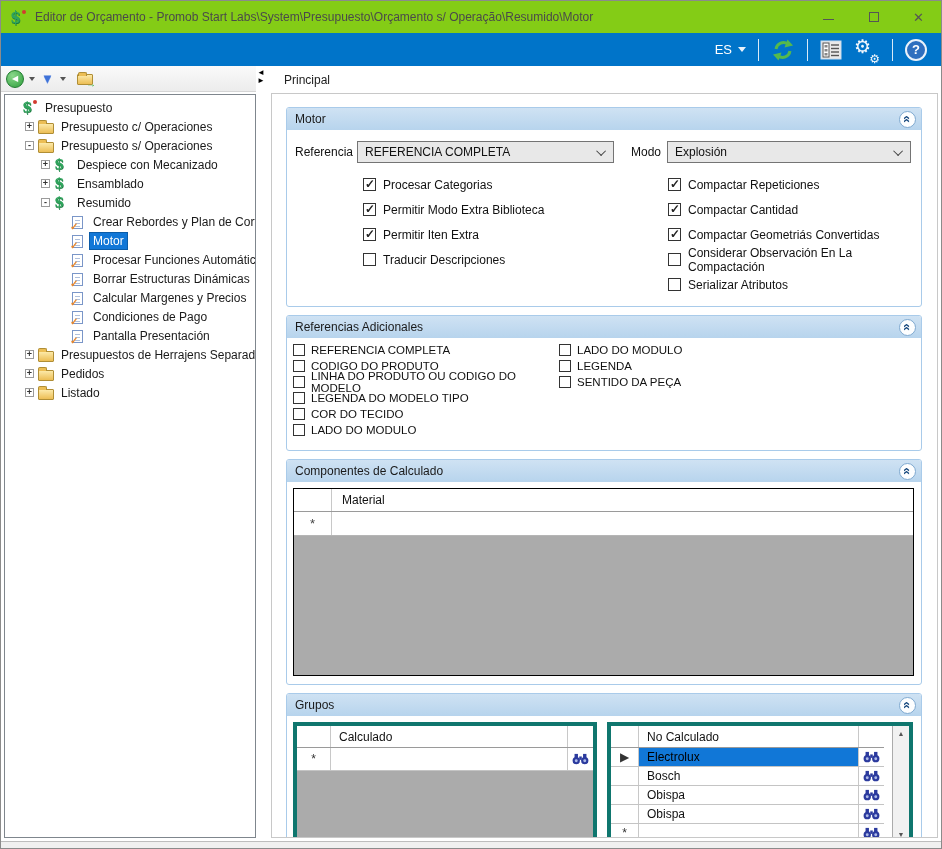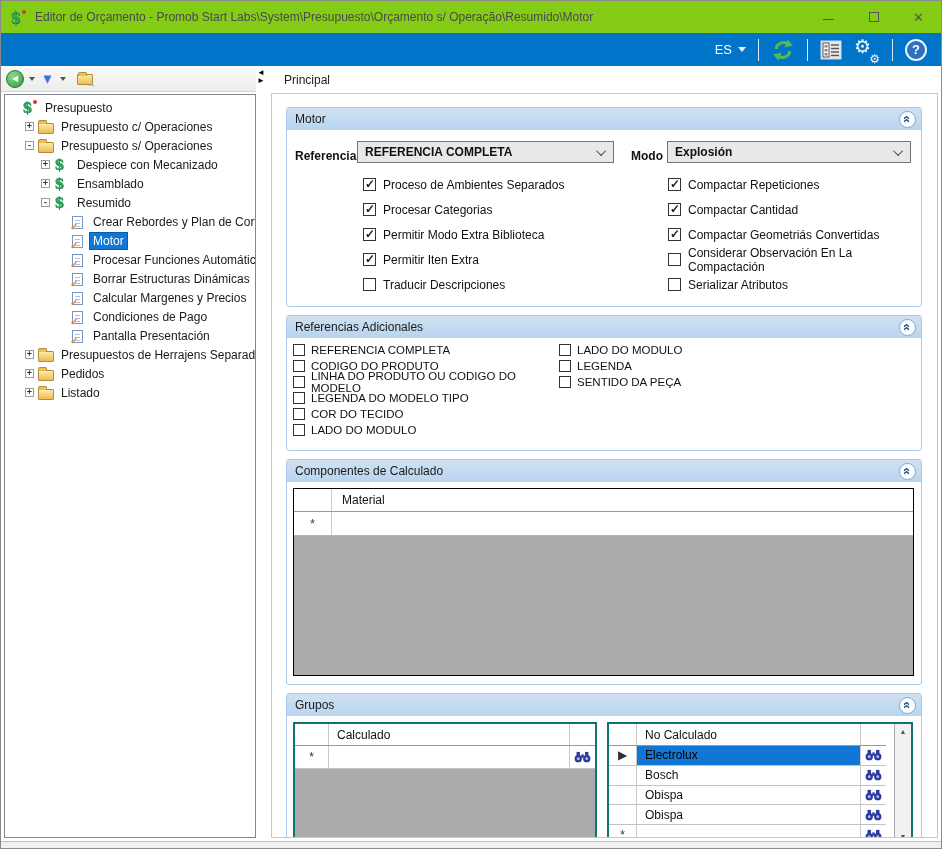--- a/index.html
+++ b/index.html
@@ -71,21 +71,21 @@
   .main-tab { height:25px; padding:7px 0 0 18px; font-size:12px; color:#222; flex:none; }
   .main-box { flex:1; border:1px solid #C8C8C8; margin:2px 3px 3px 5px; padding:13px 15px 10px 14px; display:flex; flex-direction:column; min-height:0; overflow:hidden; }
 
   .section { border:1px solid #A9CBEA; border-radius:3px; background:#fff; margin-bottom:8px; display:flex; flex-direction:column; flex:none; }
   .sec-hdr { height:22px; background:linear-gradient(#CFE2F3,#B7D4ED); border-radius:2px 2px 0 0; display:flex; align-items:center; padding:0 5px 0 8px; font-size:12px; color:#1a1a1a; flex:none; }
   .collapse-btn { margin-left:auto; width:17px; height:17px; border-radius:50%; background:#FDFEFF; border:1px solid #7FA9D0; display:flex; align-items:center; justify-content:center; }
   .collapse-btn::after { content:"«"; transform:rotate(90deg); color:#17497E; font-weight:bold; font-size:13px; line-height:10px; margin-left:-1px; }
 
   
   .motor-body { padding:11px 10px 15px 8px; }
-  .combo-row { display:flex; align-items:flex-end; font-size:12px; color:#111;font-weight:bold; }
+  .combo-row { display:flex; align-items:center; font-size:12px; color:#111; }
   .lbl-ref { width:62px; flex:none; }
   .lbl-modo { width:36px; flex:none; margin-left:17px; }
   .combo { display:flex; align-items:center; justify-content:space-between; background:#E8E8E8; border:1px solid #747474; height:22px; padding:0 7px; font-size:12px; color:#111; }
   .combo-ref { width:257px; flex:none; }
   .combo-modo { flex:1; }
   .combo::after { content:""; width:6px; height:6px; border-left:1px solid #444; border-bottom:1px solid #444; transform:rotate(-45deg) translateY(-2px); flex:none; }
   .check-grid { display:flex; margin:15px 0 0 68px; }
   .check-col1 { width:305px; flex:none; display:flex; flex-direction:column; gap:12px; }
   .check-col2 { flex:1; display:flex; flex-direction:column; gap:12px; }
   .cb-row { display:flex; align-items:center; gap:7px; font-size:12px; color:#111; height:13px; }
@@ -103,21 +103,21 @@
   .comp-body { padding:6px 7px 8px 6px; }
   .mtable { border:1px solid #000; height:188px; display:flex; flex-direction:column; background:#fff; }
   .mhead { height:23px; display:flex; border-bottom:1px solid #9A9A9A; flex:none; }
   .mrow  { height:24px; display:flex; border-bottom:1px solid #B5B5B5; flex:none; }
   .mmark { width:38px; flex:none; border-right:1px solid #C8C8C8; display:flex; align-items:center; justify-content:center; color:#444; font-size:13px; }
   .mval { flex:1; padding-left:10px; display:flex; align-items:center; font-size:12px; color:#111; }
   .mfill { flex:1; background:#ABABAB; }
 
   
   .grp-body { padding:6px 8px 11px 6px; display:flex; gap:10px; height:141px; }
-  .gtable { border:2px solid #0f766e; display:flex; flex-direction:column; background:#fff; }
+  .gtable { border:4px solid #0f766e; display:flex; flex-direction:column; background:#fff; }
   .gtable-left { width:304px; flex:none; }
   .gtable-right { flex:1; flex-direction:row; display:flex;gap:8px; }
   .gcol { flex:1; display:flex; flex-direction:column; min-width:0; }
   .ghead { height:22px; display:flex; border-bottom:1px solid #9A9A9A; flex:none; }
   .grow { height:23px; display:flex; border-bottom:1px solid #C4C4C4; flex:none; }
   .grow-r { flex:1; display:flex; border-bottom:1px solid #C4C4C4; min-height:0; }
   .gmark { width:34px; flex:none; border-right:1px solid #C8C8C8; display:flex; align-items:center; justify-content:center; color:#333; font-size:12px; }
   .gmark-r { width:28px; }
   .gval { flex:1; padding-left:8px; display:flex; align-items:center; font-size:12px; color:#111; min-width:0; }
   .gval[data-selected="true"] { background:#1177D7; color:#000000; }
@@ -298,24 +298,20 @@
               </div>
               <span class="lbl-modo">Modo</span>
               <div class="combo combo-modo">
                 <span>Explosión</span>
               </div>
             </div>
             <div class="check-grid">
               <div class="check-col1">
                 <label class="cb-row">
                     <span class="cb" data-checked="true"></span>
-                    <span>Proceso de Ambientes Separados</span>
-                  </label>
-                <label class="cb-row">
-                    <span class="cb" data-checked="true"></span>
                     <span>Procesar Categorias</span>
                   </label>
                 <label class="cb-row">
                     <span class="cb" data-checked="true"></span>
                     <span>Permitir Modo Extra Biblioteca</span>
                   </label>
                 <label class="cb-row">
                     <span class="cb" data-checked="true"></span>
                     <span>Permitir Iten Extra</span>
                   </label>

